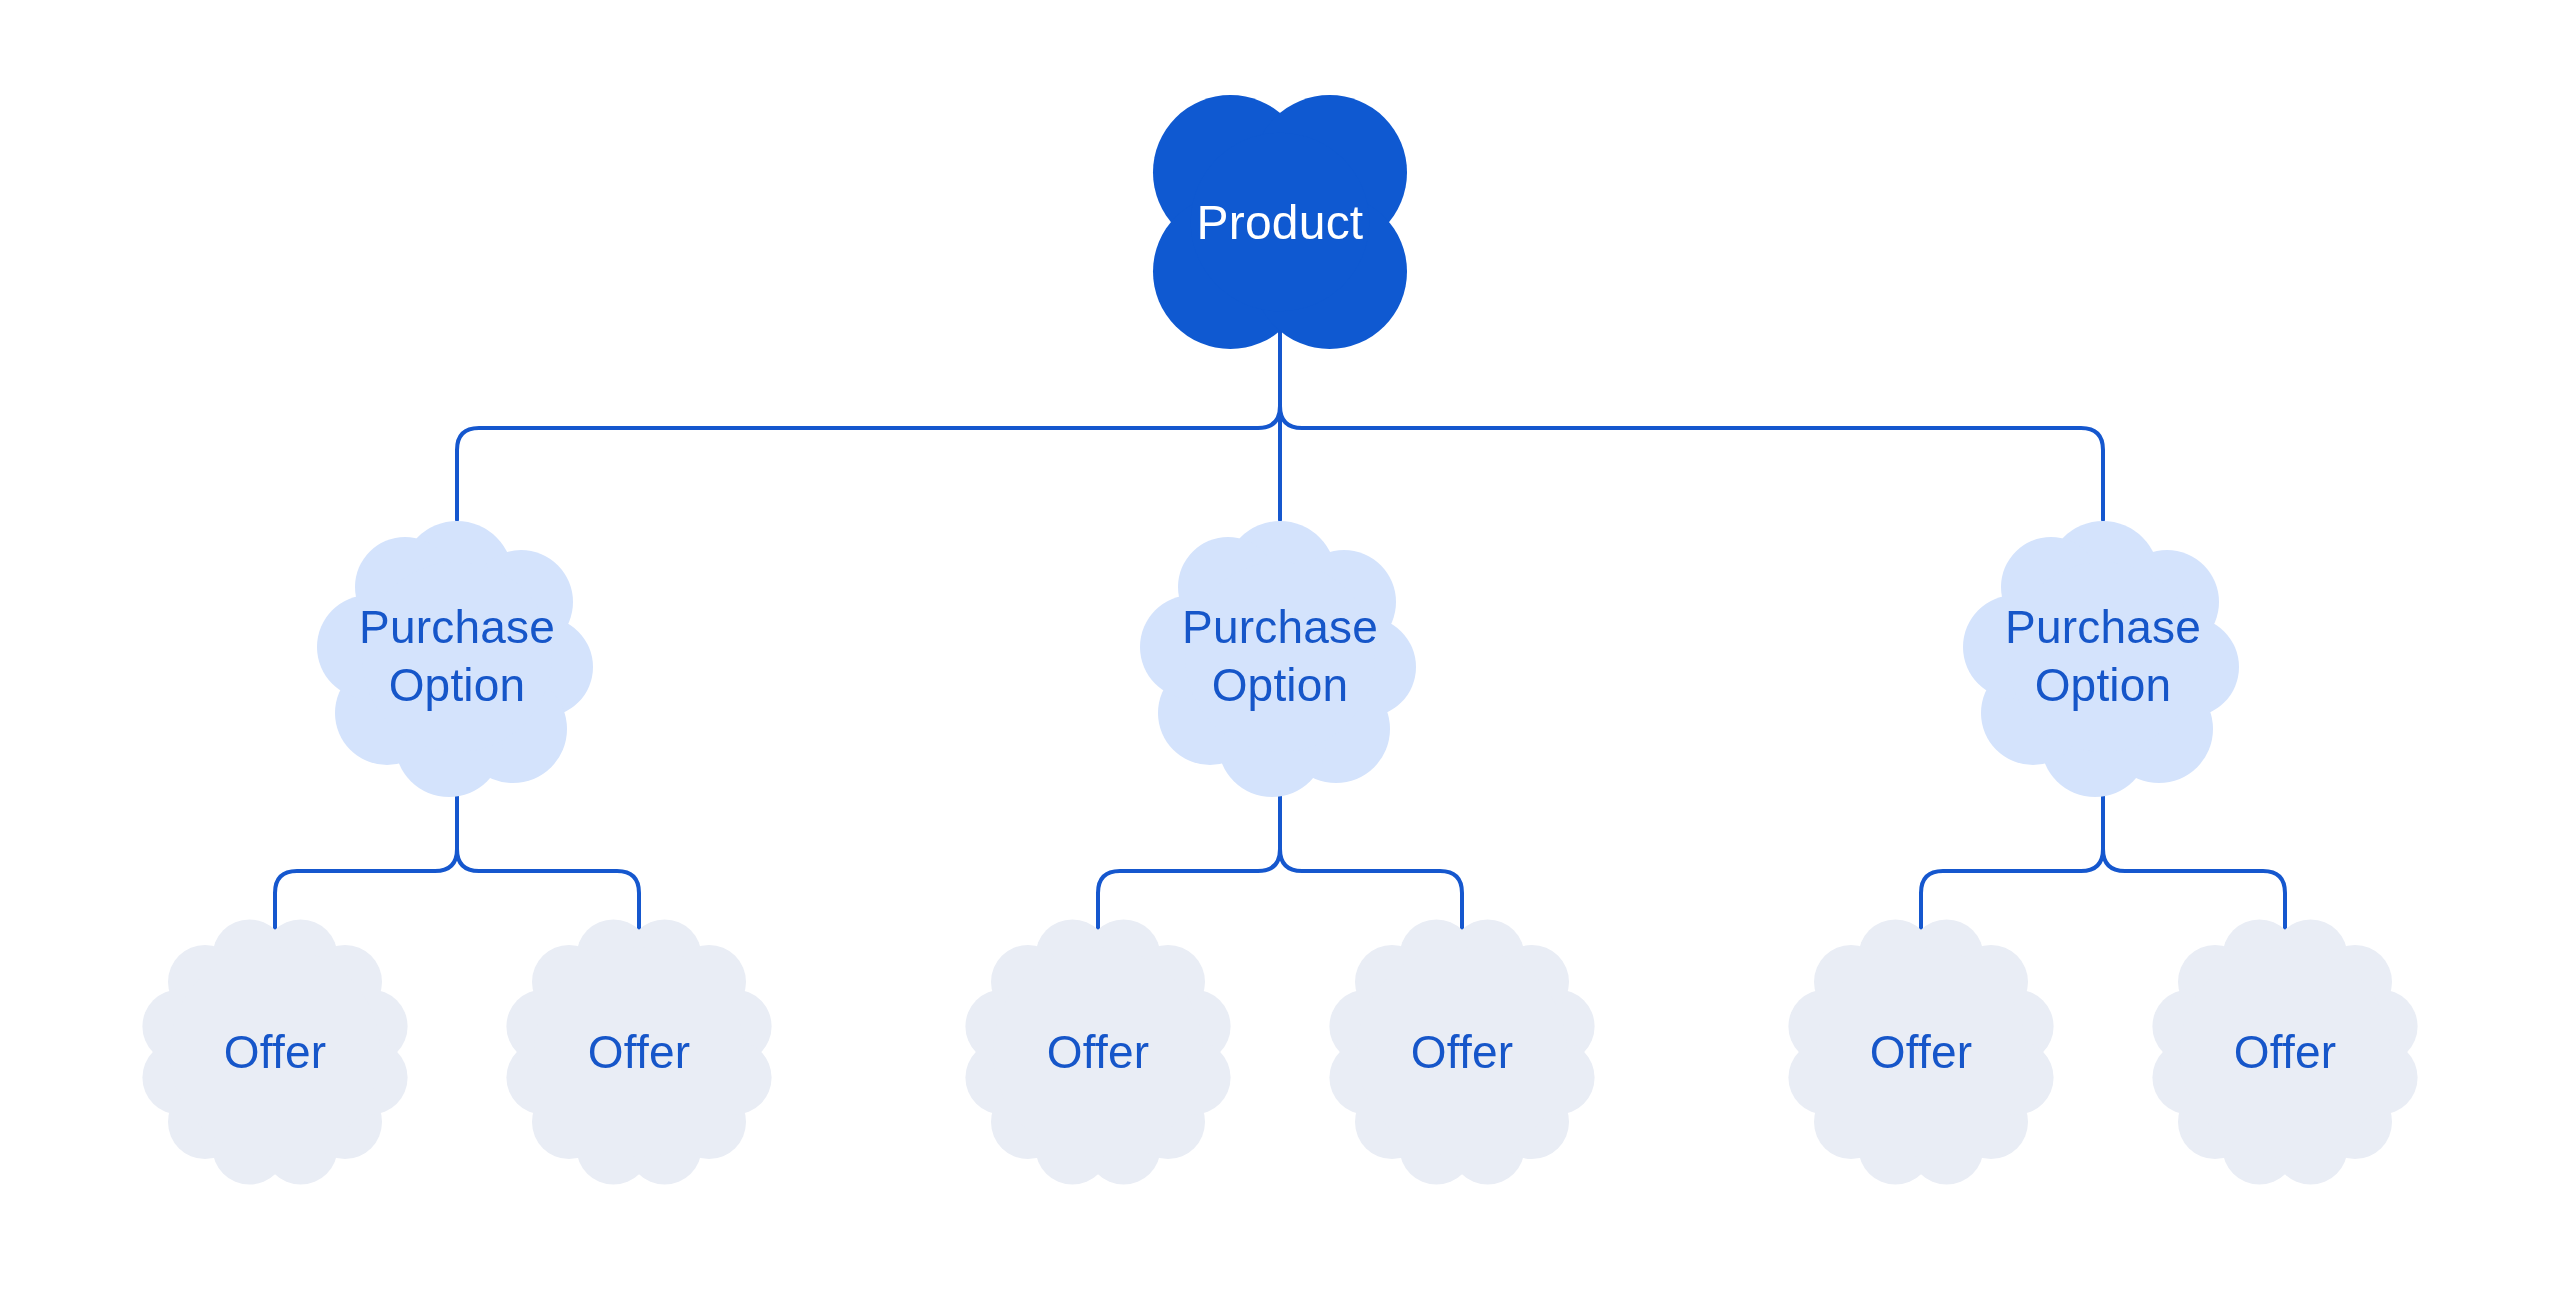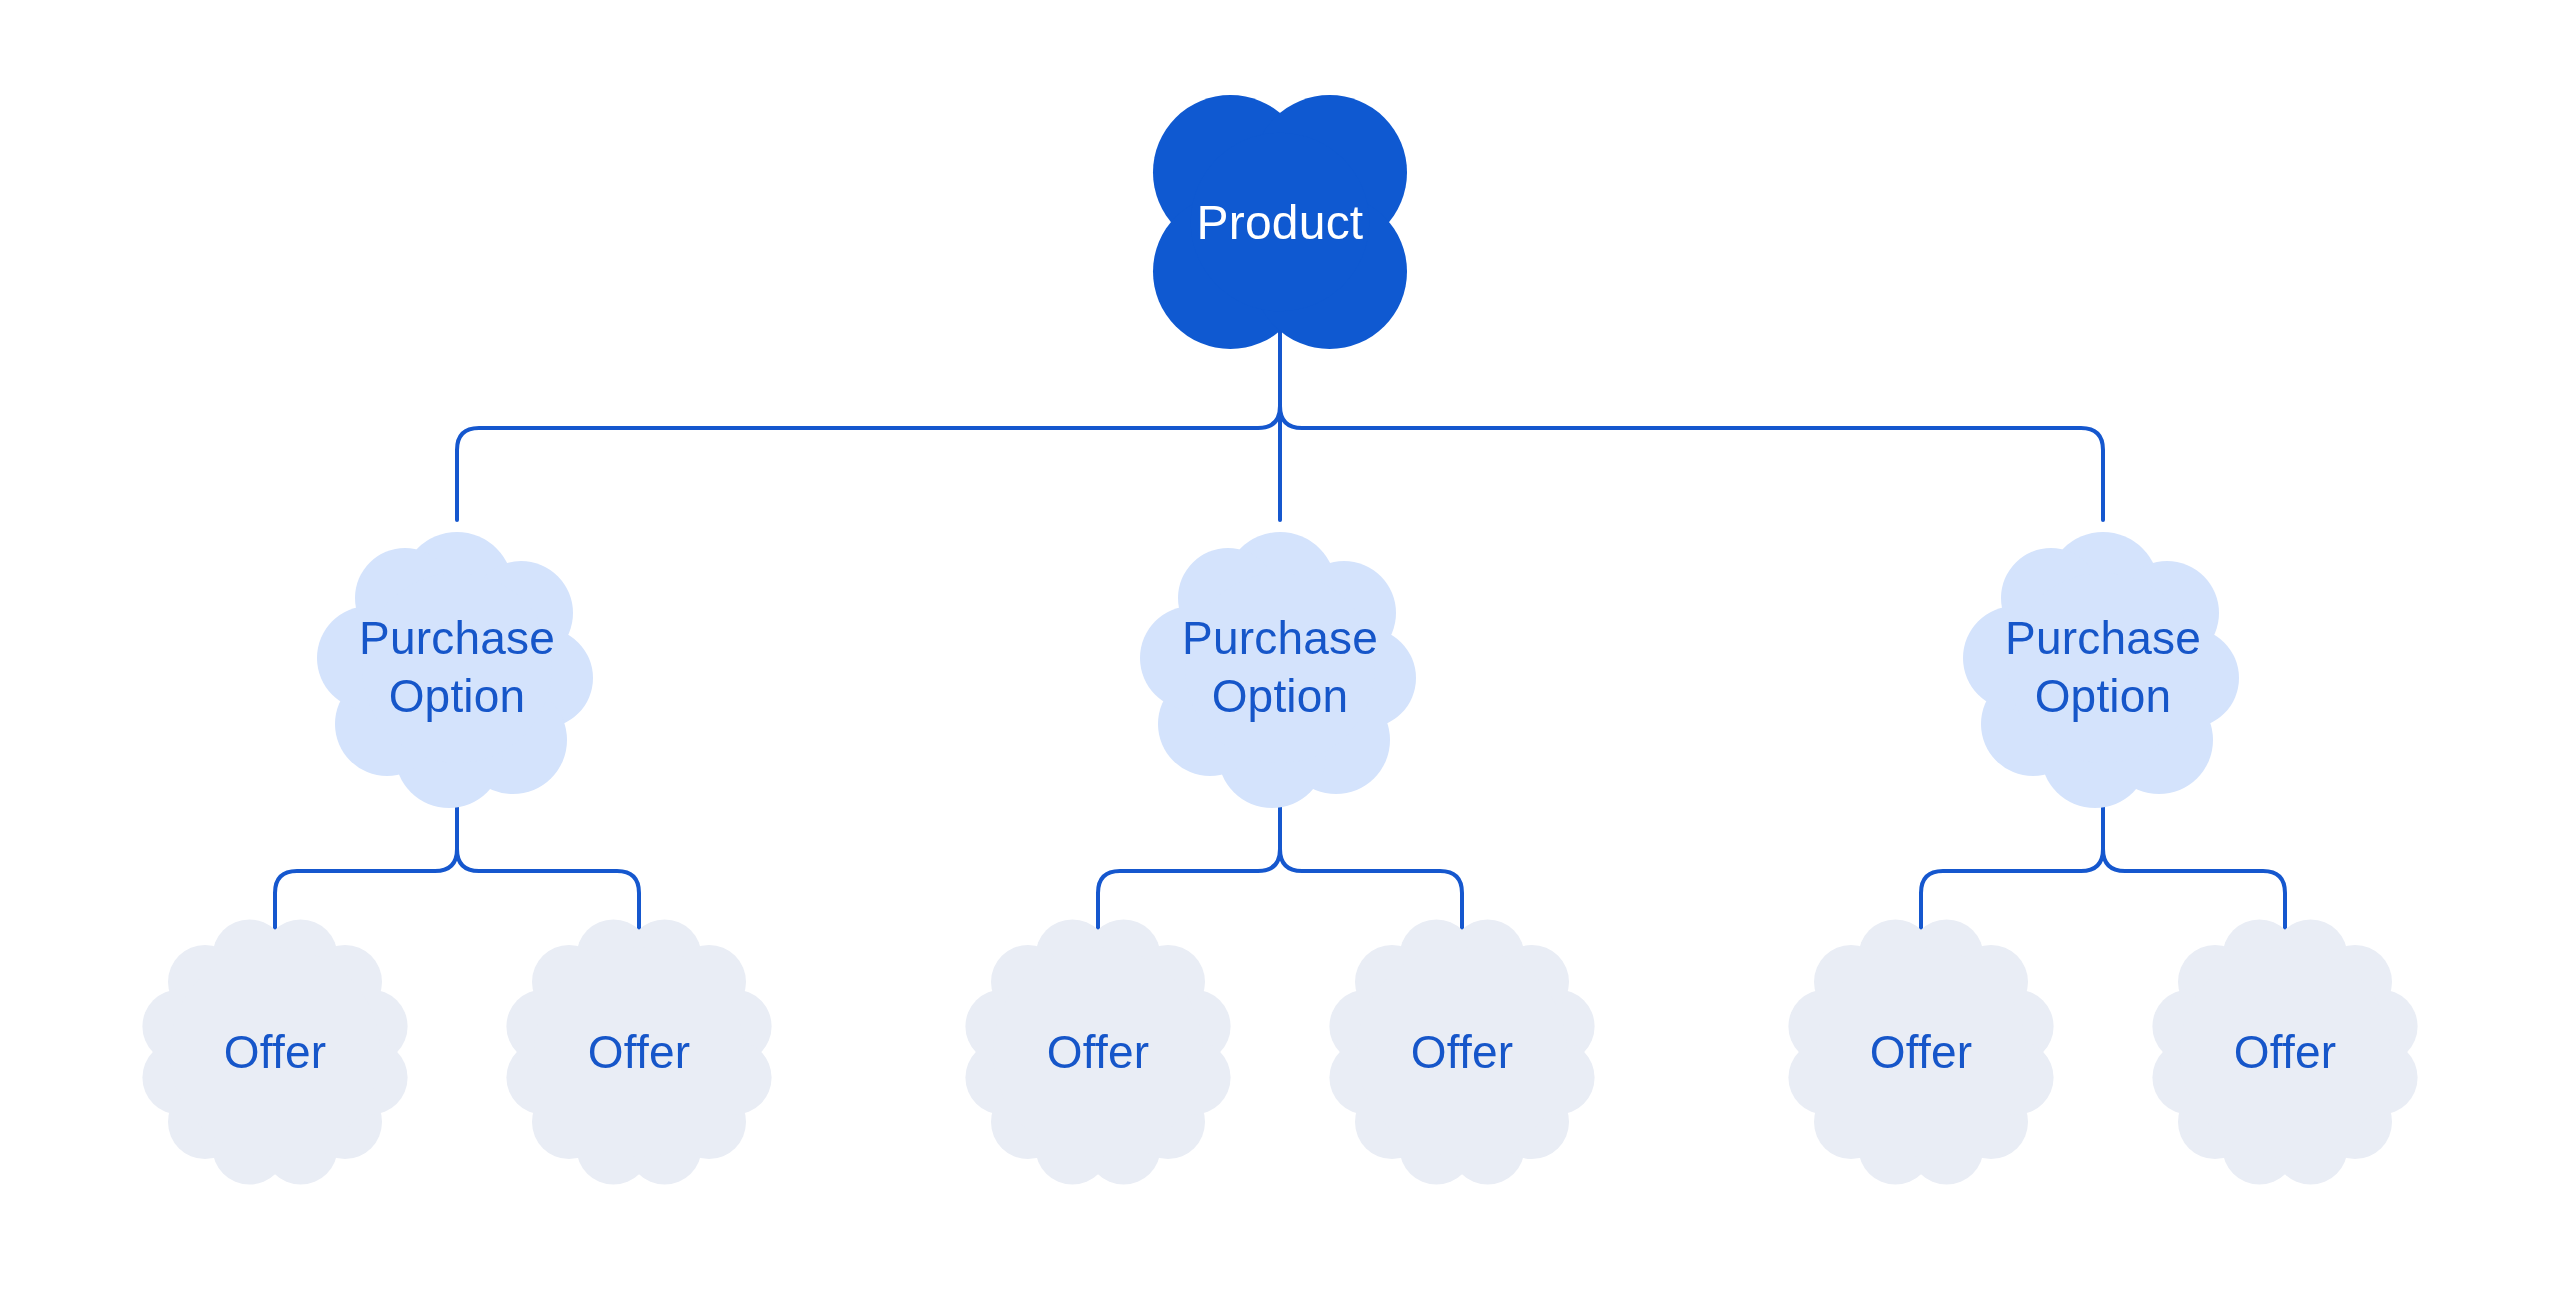--- a/index.html
+++ b/index.html
@@ -44,21 +44,21 @@
     white-space: pre-line;
     font-weight: 500;
     letter-spacing: 0.2px;
   }
   .node-product { left: 1151px; top: 93px; width: 258px; height: 258px; }
   .node-product .shape use { fill: var(--product-fill, #0F59D1); }
   .node-product .label {
     color: var(--product-label, #ffffff);
     font-size: 48px;
   }
-  .node-option { top: 528px; width: 280px; height: 280px; }
+  .node-option { top: 517px; width: 280px; height: 280px; }
   .node-option .shape use { fill: var(--option-fill, #D4E3FC); }
   .node-option .label {
     color: var(--label-blue, #1656C9);
     font-size: 46px;
     line-height: 1.26;
   }
   .node-option-1 { left: 317px; }
   .node-option-2 { left: 1140px; }
   .node-option-3 { left: 1963px; }
   .node-offer { top: 916px; width: 272px; height: 272px; }

